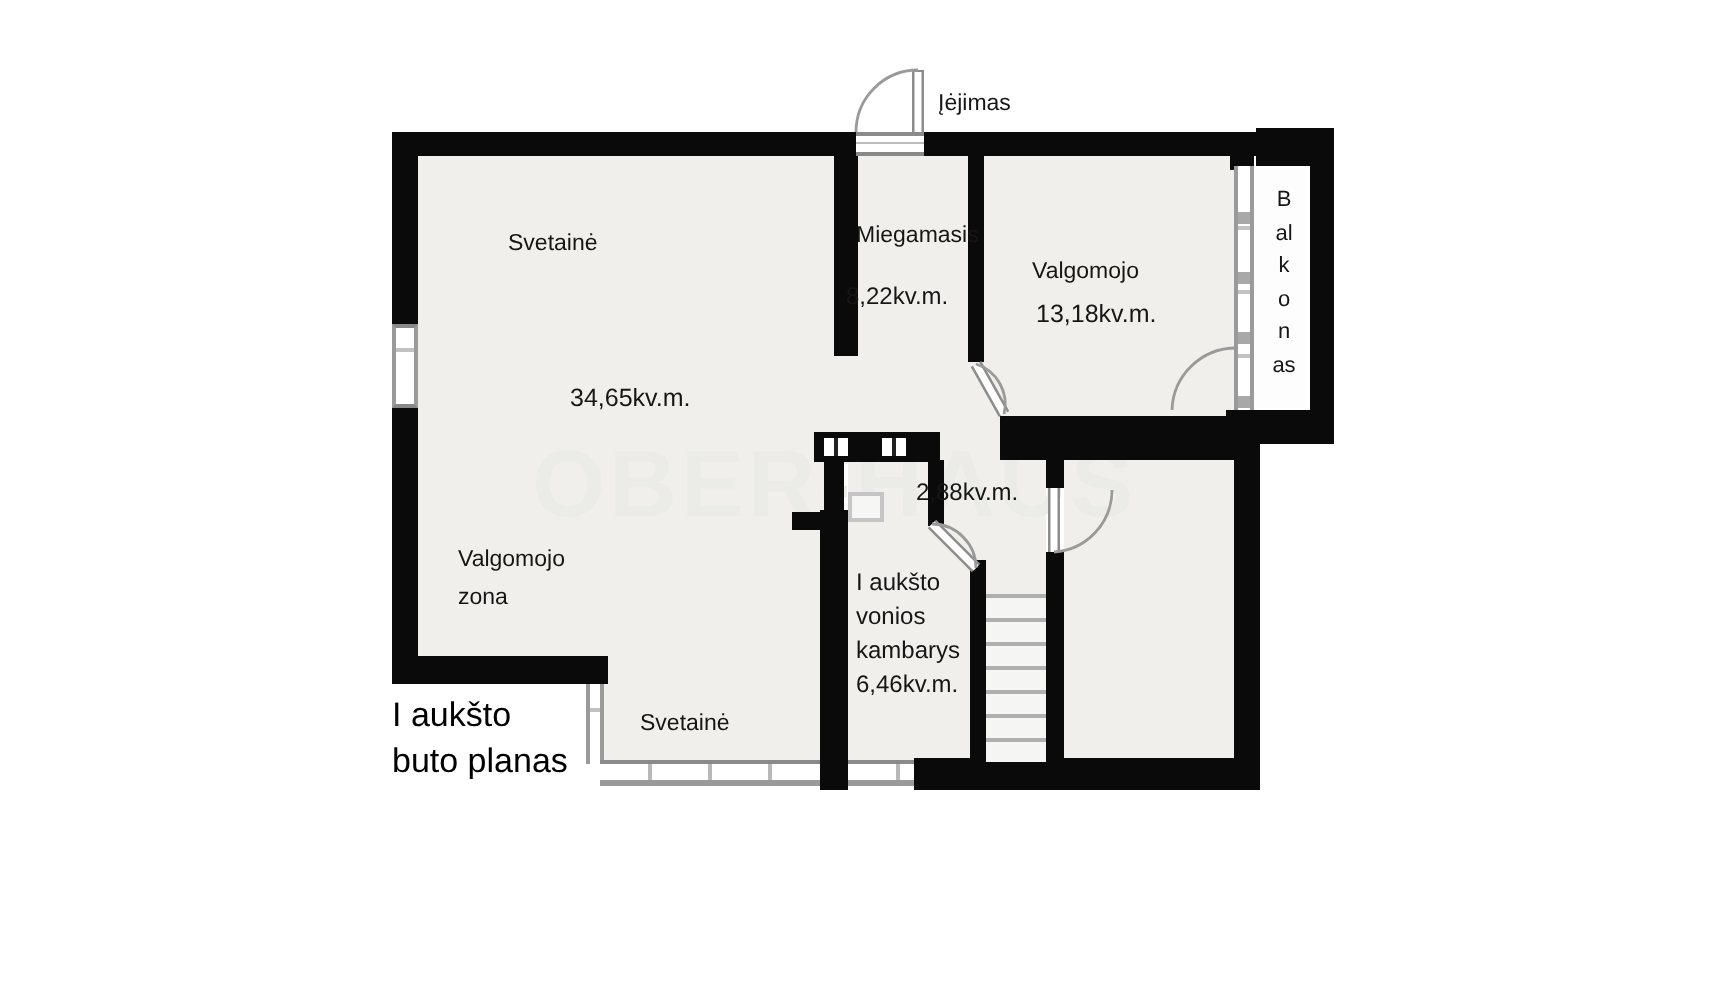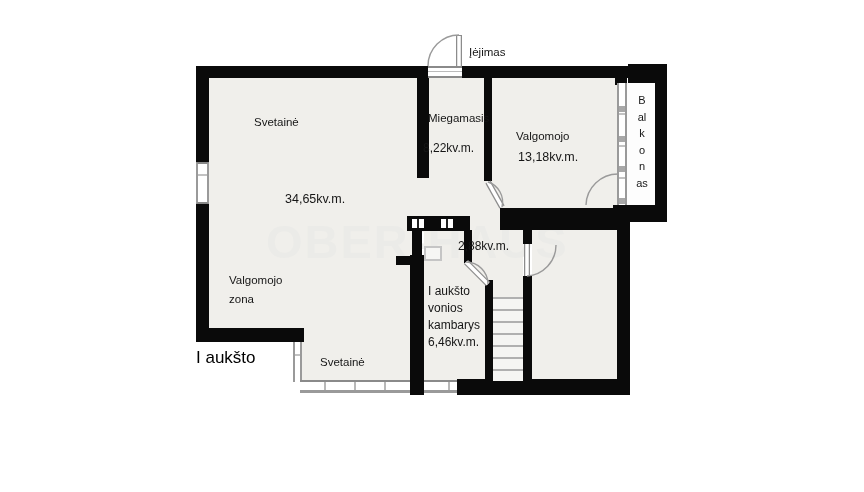--- a/index.html
+++ b/index.html
@@ -154,15 +154,16 @@
   <div class="label" style="left:428px;top:283px;font-size:12px;line-height:17px;white-space:normal">
     <div>I aukšto</div>
     <div>vonios</div>
     <div>kambarys</div>
     <div>6,46kv.m.</div>
   </div>
 
 
   <div class="label" style="left:196px;top:346px;font-size:17px;line-height:23px;color:#000;white-space:normal">
     <div>I aukšto</div>
+    <div>buto planas</div>
   </div>
 
 </div>
 
 </body></html>

